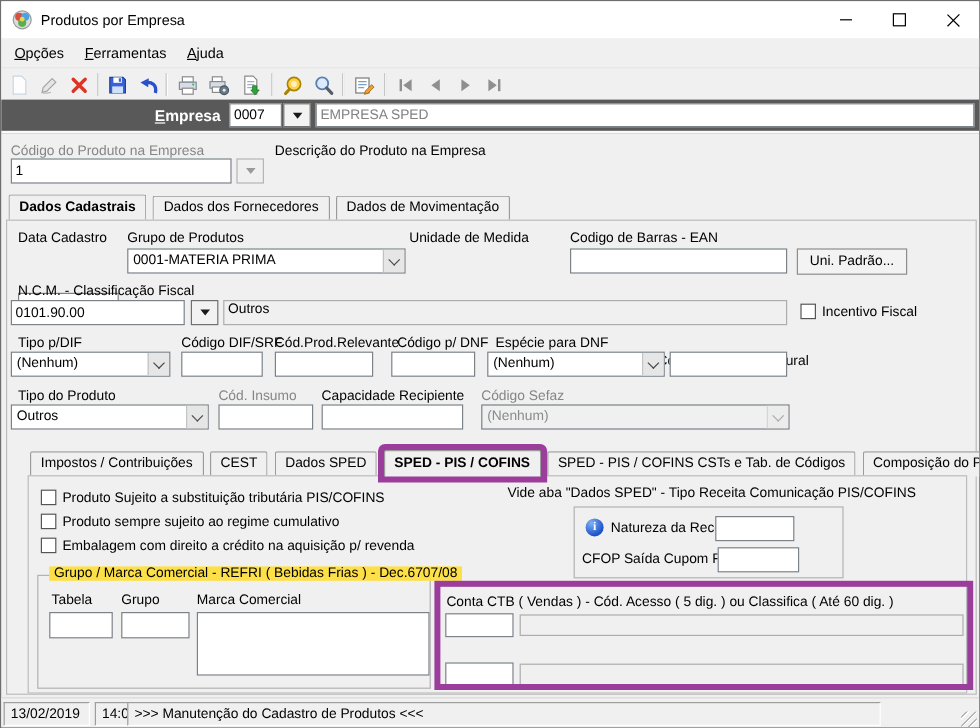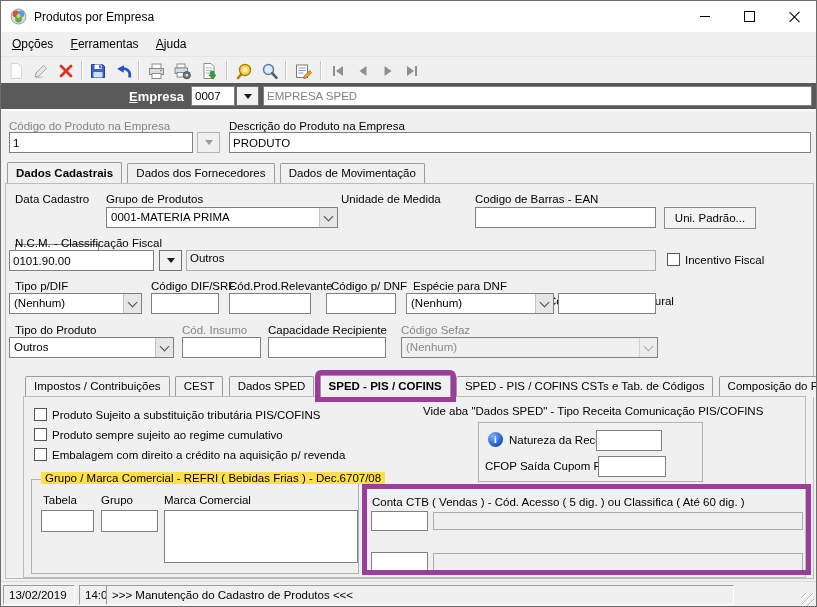--- a/index.html
+++ b/index.html
@@ -223,21 +223,20 @@
       </div>
     <input class="inp" style="left: 262px; top: 3px; width: 549px; height: 20px; color: rgb(130, 130, 130);" value="EMPRESA SPED">
   </div>
 
   <span class="lbl dis" style="left:8px;top:119px">Código do Produto na Empresa</span>
   <input class="inp" style="left: 8px; top: 131px; width: 184px; height: 21px;" value="1">
   <div class="ddbtn dis" style="left:196px;top:131px;width:23px;height:21px">
       <span class="tri"></span>
     </div>
   <span class="lbl" style="left:228px;top:119px">Descrição do Produto na Empresa</span>
-  <input class="inp" style="left: 228px; top: 131px; width: 582px; height: 21px;" value="PRODUTO">
 
   <div class="tabstrip" style="left:6px;top:161px">
     <span class="tab active">Dados Cadastrais</span>
     <span class="tab">Dados dos Fornecedores</span>
     <span class="tab">Dados de Movimentação</span>
   </div>
   <div class="panel" style="left:4px;top:182px;width:809px;height:396px"></div>
 
   <span class="lbl" style="left:14px;top:192px">Data Cadastro</span>
   <input class="inp" style="left: 14px; top: 206px; width: 84px; height: 21px; text-align: center; margin-top: 37px;" value="09/04/2014">

